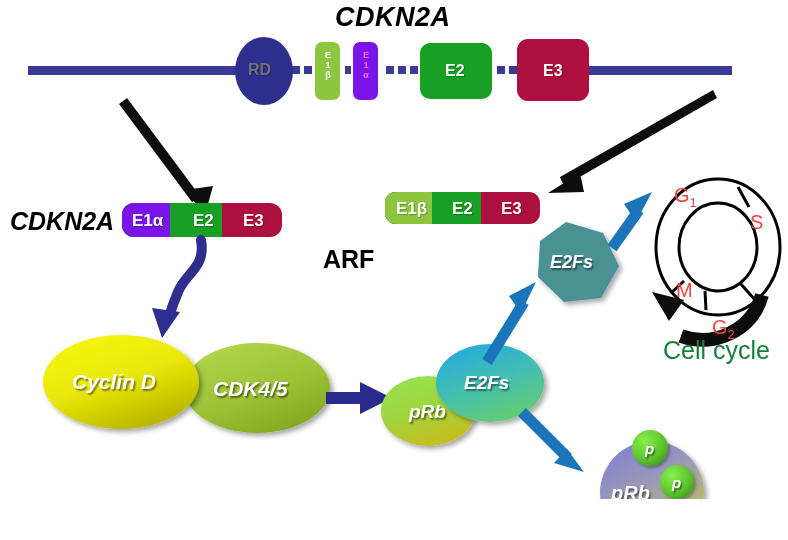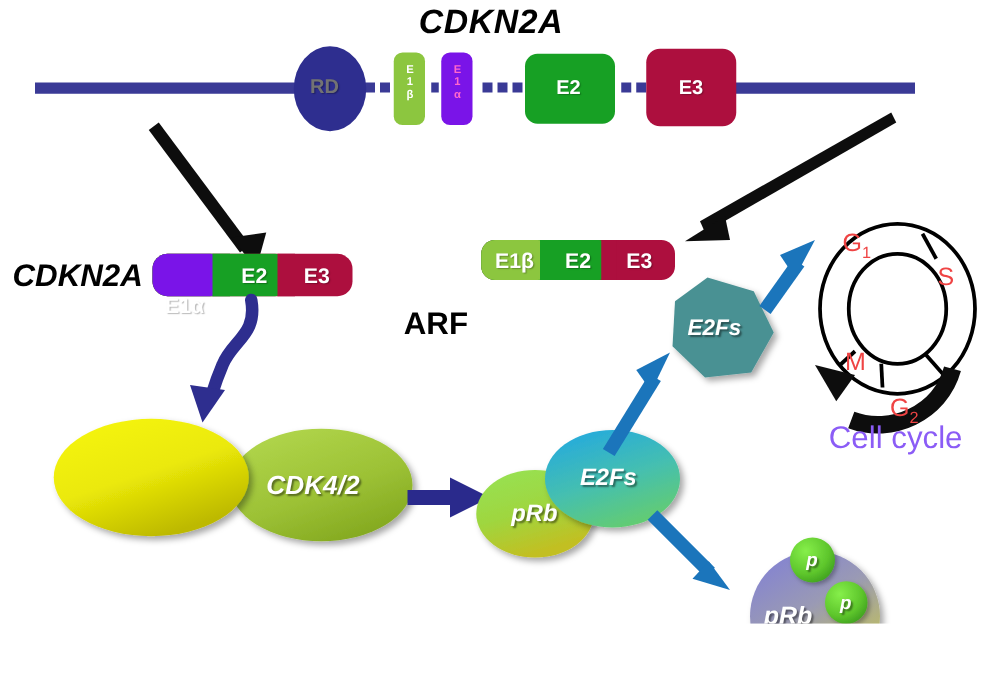--- a/index.html
+++ b/index.html
@@ -45,21 +45,21 @@
   }
   .arf-title {
     font-size: 25px;
     font-weight: bold;
     font-style: normal;
     color: #000000;
   }
   .cellcycle-title {
     font-size: 25px;
     font-weight: normal;
-    color: #8b5cf6;
+    color: #15803d;
   }
   
   .exon-label {
     color: #ffffff;
     font-size: 17px;
     font-weight: bold;
     text-shadow: 1px 1px 1px rgba(0,0,0,0.28);
   }
   .genomic-exon-label {
     color: #ffffff;
@@ -281,30 +281,31 @@
   <div class="lbl genomic-exon-stack" style="left:359px; top:50px; width:14px; color:#ff66cc;">
     <div>E</div>
     <div>1</div>
     <div>α</div>
   </div>
 
   <div class="lbl genomic-exon-label" style="left:445px; top:62px;">E2</div>
   <div class="lbl genomic-exon-label" style="left:543px; top:62px;">E3</div>
 
   <div class="lbl transcript-title" style="left:10px; top:207px;">CDKN2A</div>
-  <div class="lbl exon-label" style="left:132px; top:211px;margin-top:24px;">E1α</div>
+  <div class="lbl exon-label" style="left:132px; top:211px;">E1α</div>
   <div class="lbl exon-label" style="left:193px; top:211px;">E2</div>
   <div class="lbl exon-label" style="left:243px; top:211px;">E3</div>
 
   <div class="lbl arf-title" style="left:323px; top:204px;margin-top:41px;">ARF</div>
   <div class="lbl exon-label" style="left:396px; top:199px;">E1β</div>
   <div class="lbl exon-label" style="left:452px; top:199px;">E2</div>
   <div class="lbl exon-label" style="left:501px; top:199px;">E3</div>
 
-  <div class="lbl shape-label cyc-label" style="left:213px; top:377px;">CDK4/2</div>
+  <div class="lbl shape-label cyc-label" style="left:72px; top:370px;">Cyclin D</div>
+  <div class="lbl shape-label cyc-label" style="left:213px; top:377px;">CDK4/5</div>
   <div class="lbl shape-label prb-label" style="left:409px; top:401px;">pRb</div>
   <div class="lbl shape-label e2fs-ell-label" style="left:464px; top:372px;">E2Fs</div>
   <div class="lbl shape-label e2fs-hept-label" style="left:550px; top:252px;">E2Fs</div>
   <div class="lbl shape-label prb-big-label" style="left:611px; top:482px;">pRb</div>
 
   <div class="lbl shape-label p-label" style="left:645px; top:440px;">p</div>
   <div class="lbl shape-label p-label" style="left:672px; top:474px;">p</div>
   <div class="lbl shape-label p-label" style="left:663px; top:516px;">p</div>
 
   <div class="lbl phase-label" style="left:674px; top:184px;">

